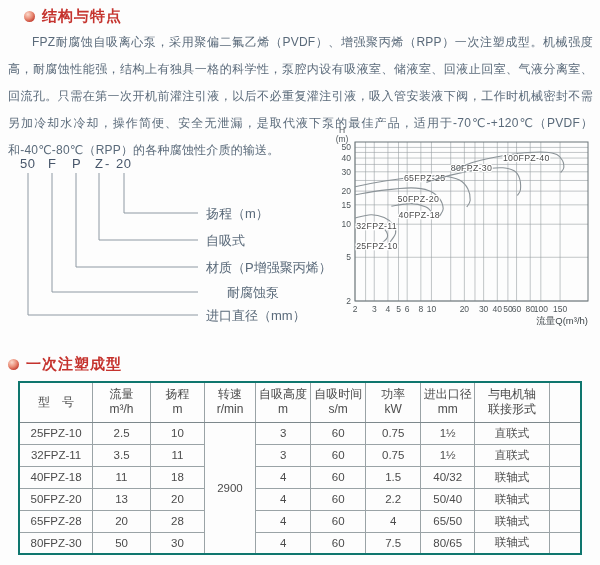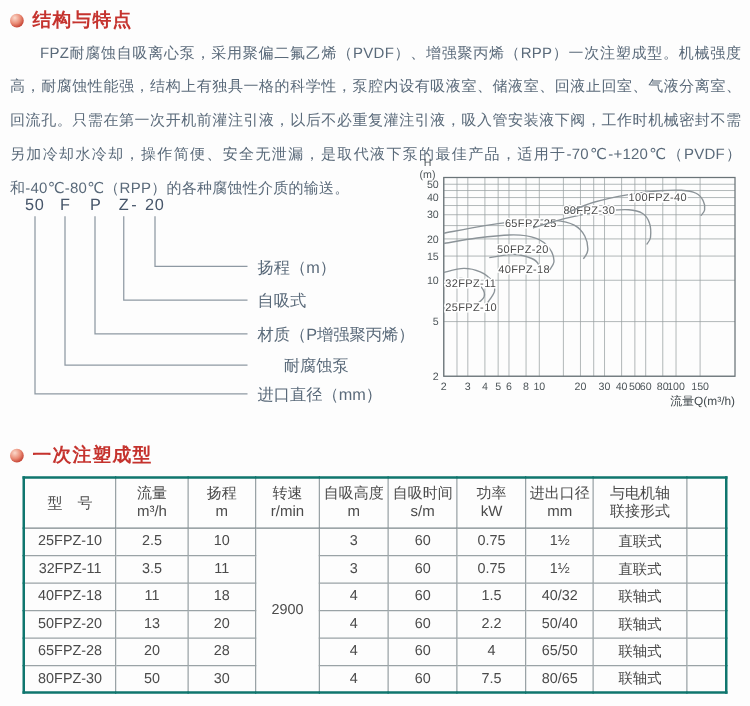--- a/index.html
+++ b/index.html
@@ -39,21 +39,21 @@
   .spec-table th { height:40px; font-size:12px; font-weight:normal; line-height:15px; }
   .spec-table td { height:22px; font-size:11.5px; }
   .spec-table { border:2px solid #0f766e; }
   .spec-table thead th { border-bottom:1px solid #7d888c; }
 </style>
 </head>
 <body>
 
 <div class="page">
 
-  <div class="sec-header" style="top:7px; left:8px;font-family:Liberation Mono, monospace;">
+  <div class="sec-header" style="top:7px; left:24px;font-family:Liberation Mono, monospace;">
     <span class="bullet"></span>
     <span class="sec-title">结构与特点</span>
   </div>
   <div class="para">FPZ耐腐蚀自吸离心泵，采用聚偏二氟乙烯（PVDF）、增强聚丙烯（RPP）一次注塑成型。机械强度高，耐腐蚀性能强，结构上有独具一格的科学性，泵腔内设有吸液室、储液室、回液止回室、气液分离室、回流孔。只需在第一次开机前灌注引液，以后不必重复灌注引液，吸入管安装液下阀，工作时机械密封不需另加冷却水冷却，操作简便、安全无泄漏，是取代液下泵的最佳产品，适用于-70℃-+120℃（PVDF）和-40℃-80℃（RPP）的各种腐蚀性介质的输送。</div>
 
 
   <div class="diagram">
     <svg width="314" height="188">
       <g fill="none" stroke="#8e99a3" stroke-width="1">
         <path d="M18 25 V167 H188"></path>

